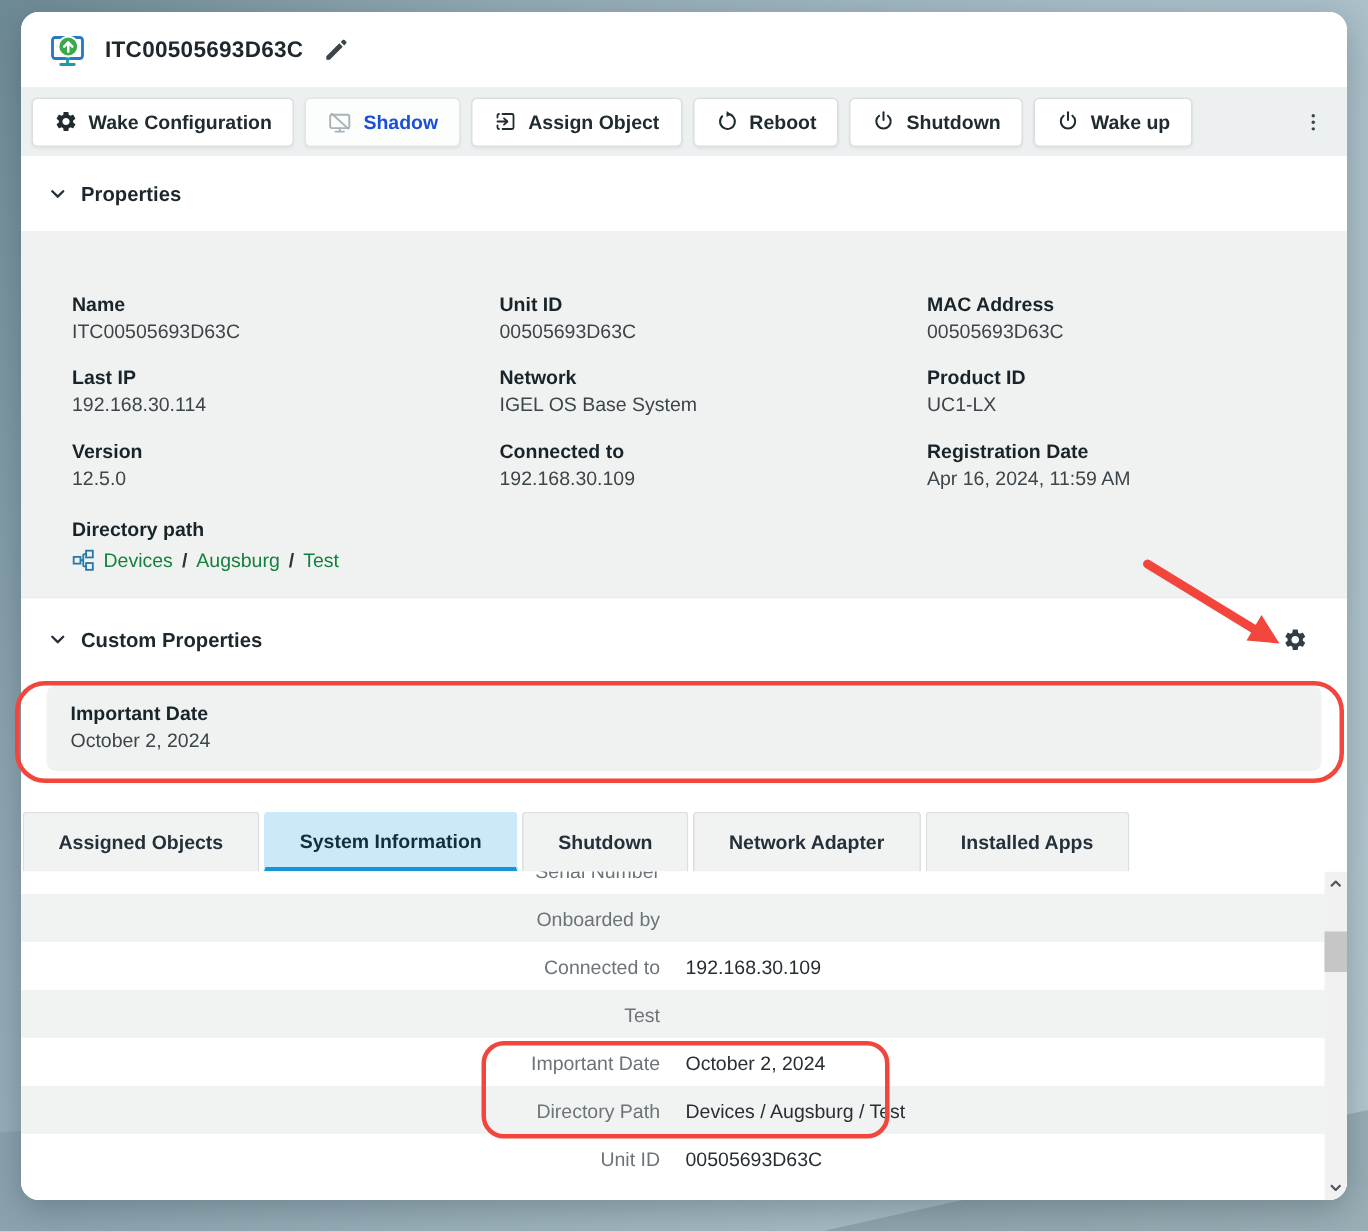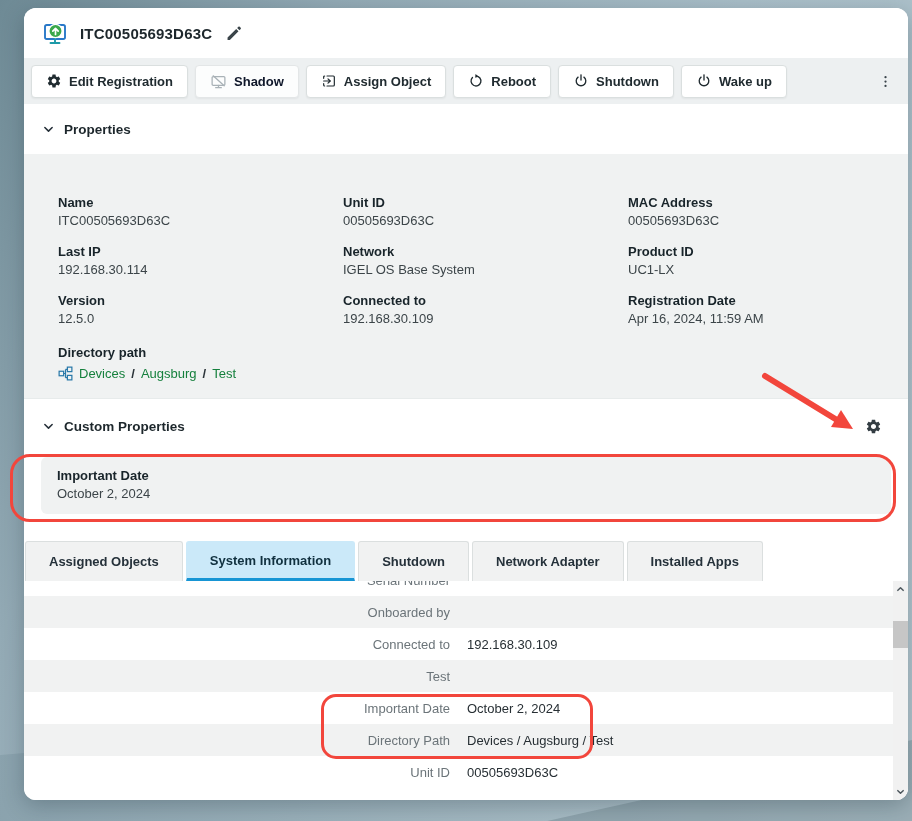--- a/index.html
+++ b/index.html
@@ -14,38 +14,38 @@
     position:absolute; left:0; bottom:0; width:100%; height:110px;
     background:linear-gradient(100deg,#8aa2ad,#b7c9d1);
     clip-path:polygon(0 100%,0 40%,58% 0,100% 75%,100% 100%);
   }
   .bg-shape-b {
     position:absolute; right:0; bottom:0; width:40%; height:90px;
     background:rgba(70,95,105,0.25);
     clip-path:polygon(0 100%,100% 10%,100% 100%);
   }
   .card {
-    position:absolute; left:24px; top:8px; width:884px; height:792px;
+    position:absolute; left:14px; top:8px; width:884px; height:792px;
     background:#fff; border-radius:12px; overflow:hidden;
     box-shadow:0 6px 22px rgba(20,40,50,0.28);
     display:flex; flex-direction:column;
   }
   
   .card-header { height:50px; display:flex; align-items:center; gap:11px; padding:0 18px; background:#fff; flex:none; }
   .device-title { font-size:15px; font-weight:700; color:#1d272c; letter-spacing:.2px; }
   .icon-btn { background:none; border:none; cursor:pointer; display:flex; align-items:center; padding:2px; }
   
   .toolbar { height:46px; flex:none; background:#edf0f1; display:flex; align-items:center; gap:7px; padding:0 7px; }
   .tb-btn {
     height:33px; background:#fff; border:1px solid #dadfdf; border-radius:4px;
     display:flex; align-items:center; gap:7px; padding:0 14px;
     font-family:"Liberation Sans",sans-serif; font-size:13px; font-weight:700; color:#202b30;
     box-shadow:0 1px 2px rgba(0,0,0,.05); cursor:pointer; white-space:nowrap;
   }
-  .tb-btn.disabled { color:#0f172a; background:#fcfdfd; border-color:#e3e6e7; cursor:default; }
+  .tb-btn.disabled { color:#1d4ed8; background:#fcfdfd; border-color:#e3e6e7; cursor:default; }
   .tb-btn svg { flex:none; }
   .toolbar-spacer { flex:1; }
   .kebab-btn { background:none; border:none; padding:4px 8px; cursor:pointer; }
   
   .section-header { height:50px; flex:none; display:flex; align-items:center; gap:9px; padding:0 18px; background:#fff; cursor:pointer; }
   .section-title { font-size:13.5px; font-weight:700; color:#1d272c; }
   .props-panel { height:244px; flex:none; background:#f0f2f2; padding:41px 34px 0 34px; position:relative; }
   .props-grid { display:grid; grid-template-columns:285px 285px 1fr; grid-row-gap:16px; }
   .prop-label { font-size:13px; font-weight:700; color:#18242a; margin-bottom:3px; }
   .prop-value { font-size:13px; color:#3c4549; }
@@ -112,21 +112,21 @@
     </button>
   </div>
 
   <div class="toolbar">
     <button class="tb-btn">
       <span style="display:flex;">
         <svg width="16" height="16" viewBox="0 0 24 24">
             <path fill="#202b30" d="M19.14 12.94c.04-.3.06-.61.06-.94 0-.32-.02-.64-.07-.94l2.03-1.58c.18-.14.23-.41.12-.61l-1.92-3.32c-.12-.22-.37-.29-.59-.22l-2.39.96c-.5-.38-1.03-.7-1.62-.94l-.36-2.54c-.04-.24-.24-.41-.48-.41h-3.84c-.24 0-.43.17-.47.41l-.36 2.54c-.59.24-1.13.57-1.62.94l-2.39-.96c-.22-.08-.47 0-.59.22L2.74 8.87c-.12.21-.08.47.12.61l2.03 1.58c-.05.3-.09.63-.09.94s.02.64.07.94l-2.03 1.58c-.18.14-.23.41-.12.61l1.92 3.32c.12.22.37.29.59.22l2.39-.96c.5.38 1.03.7 1.62.94l.36 2.54c.05.24.24.41.48.41h3.84c.24 0 .44-.17.47-.41l.36-2.54c.59-.24 1.13-.56 1.62-.94l2.39.96c.22.08.47 0 .59-.22l1.92-3.32c.12-.22.07-.47-.12-.61l-2.01-1.58zM12 15.6c-1.98 0-3.6-1.62-3.6-3.6s1.62-3.6 3.6-3.6 3.6 1.62 3.6 3.6-1.62 3.6-3.6 3.6z"></path>
           </svg>
       </span>
-      <span>Edit Registration</span>
+      <span>Wake Configuration</span>
     </button>
     <button class="tb-btn disabled">
       <span style="display:flex;">
         <svg width="17" height="17" viewBox="0 0 24 24">
           <rect x="3" y="5" width="18" height="12.5" rx="1.5" fill="none" stroke="#a9b2b7" stroke-width="1.8"></rect>
           <path d="M12 17.5 v2.6 M8 20.8 h8" fill="none" stroke="#a9b2b7" stroke-width="1.8" stroke-linecap="round"></path>
           <line x1="4.5" y1="4" x2="20" y2="18" stroke="#a9b2b7" stroke-width="1.8" stroke-linecap="round"></line>
         </svg>
       </span>
       <span>Shadow</span>

